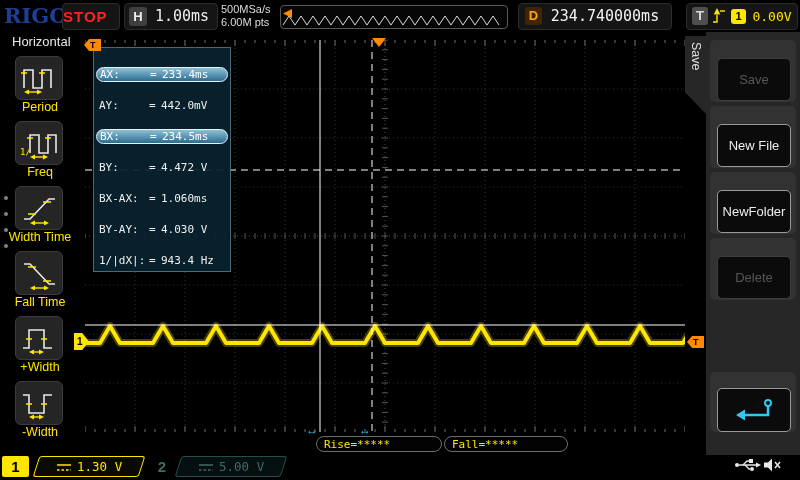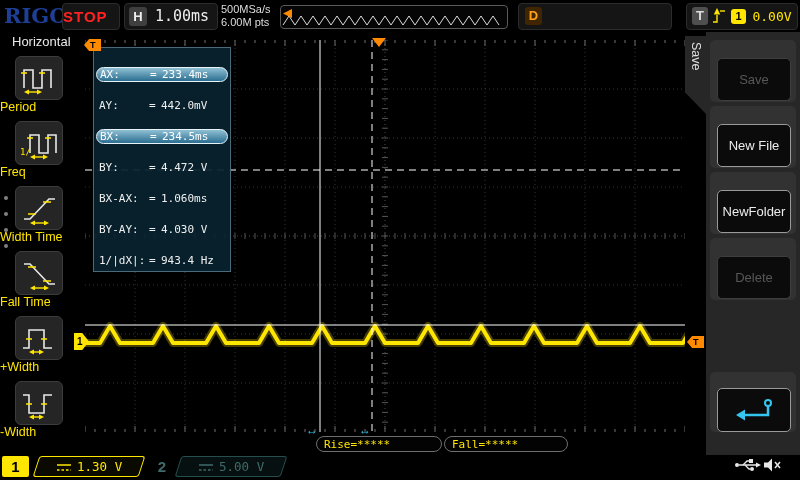--- a/index.html
+++ b/index.html
@@ -32,21 +32,21 @@
           font-weight:bold;font-size:13px;text-align:center;line-height:18px;}
   #slopeicon{left:25px;top:3px;}
   #tchbadge{left:44px;top:5px;width:15px;height:15px;background:#ffe600;border-radius:3px;color:#000;
             font-weight:bold;font-size:11px;text-align:center;line-height:15px;}
   #tlevel{left:62px;top:0;width:46px;height:25px;line-height:25px;text-align:center;color:#ffe600;font-size:13px;}
 
   
   #lm-title{left:12px;top:34px;color:#e8e8e8;font-size:13px;}
   .lm-btn{width:46px;height:42px;left:15px;background:#252525;border:1px solid #3c3c3c;border-radius:6px;
           display:flex;align-items:center;justify-content:center;}
-  .lm-label{left:0;width:80px;color:#ffe600;font-size:12.5px;}
+  .lm-label{left:0;width:80px;text-align:center;color:#ffe600;font-size:12.5px;}
   .dot{width:4px;height:4px;border-radius:50%;background:#808080;left:4px;}
   .wv{stroke:#e8e8e8;stroke-width:1.6;fill:none;}
   .yl{stroke:#ffe600;stroke-width:1.4;fill:none;}
   .yf{fill:#ffe600;}
 
   
   #grat{left:85px;top:40px;width:600px;height:392px;background:#000;}
   
   #cpanel{left:8px;top:7px;width:132px;background:rgba(8,34,46,0.93);border:1px solid #4a6a7a;
           padding:3px 2px;font-family:"DejaVu Sans Mono",monospace;font-size:11px;color:#f0f0f0;}
@@ -114,20 +114,21 @@
       <div>6.00M pts</div>
     </div>
     <div id="strip" class="abs">
       <svg id="strip-svg" width="226" height="22" viewBox="0 0 226 22">
           <polyline points="2,19 8,10 14,19 20,10 26,19 32,10 38,19 44,10 50,19 56,10 62,19 68,10 74,19 80,10 86,19 92,10 98,19 104,10 110,19 116,10 122,19 128,10 134,19 140,10 146,19 152,10 158,19 164,10 170,19 176,10 182,19 188,10 194,19 200,10 206,19 212,10 218,19 " fill="none" stroke="#ddd" stroke-width="1"></polyline>
         </svg>
       <div id="stripmark" class="abs"></div>
     </div>
     <div id="dbox" class="abs tb-box">
       <div id="dbadge" class="abs">D</div>
+      <div id="dval" class="abs mono">234.740000ms</div>
     </div>
     <div id="tbox" class="abs tb-box">
       <div id="tbadge" class="abs">T</div>
       <svg id="slopeicon" class="abs" width="14" height="18" viewBox="0 0 14 18">
         <path d="M1 15 H5 V8" class="yl"></path>
           <polygon points="5,1 1.8,7.5 8.2,7.5" class="yf"></polygon>
           <path d="M8 4 H13" class="yl"></path>
       </svg>
       <div id="tchbadge" class="abs">1</div>
       <div id="tlevel" class="abs mono">0.00V</div>

